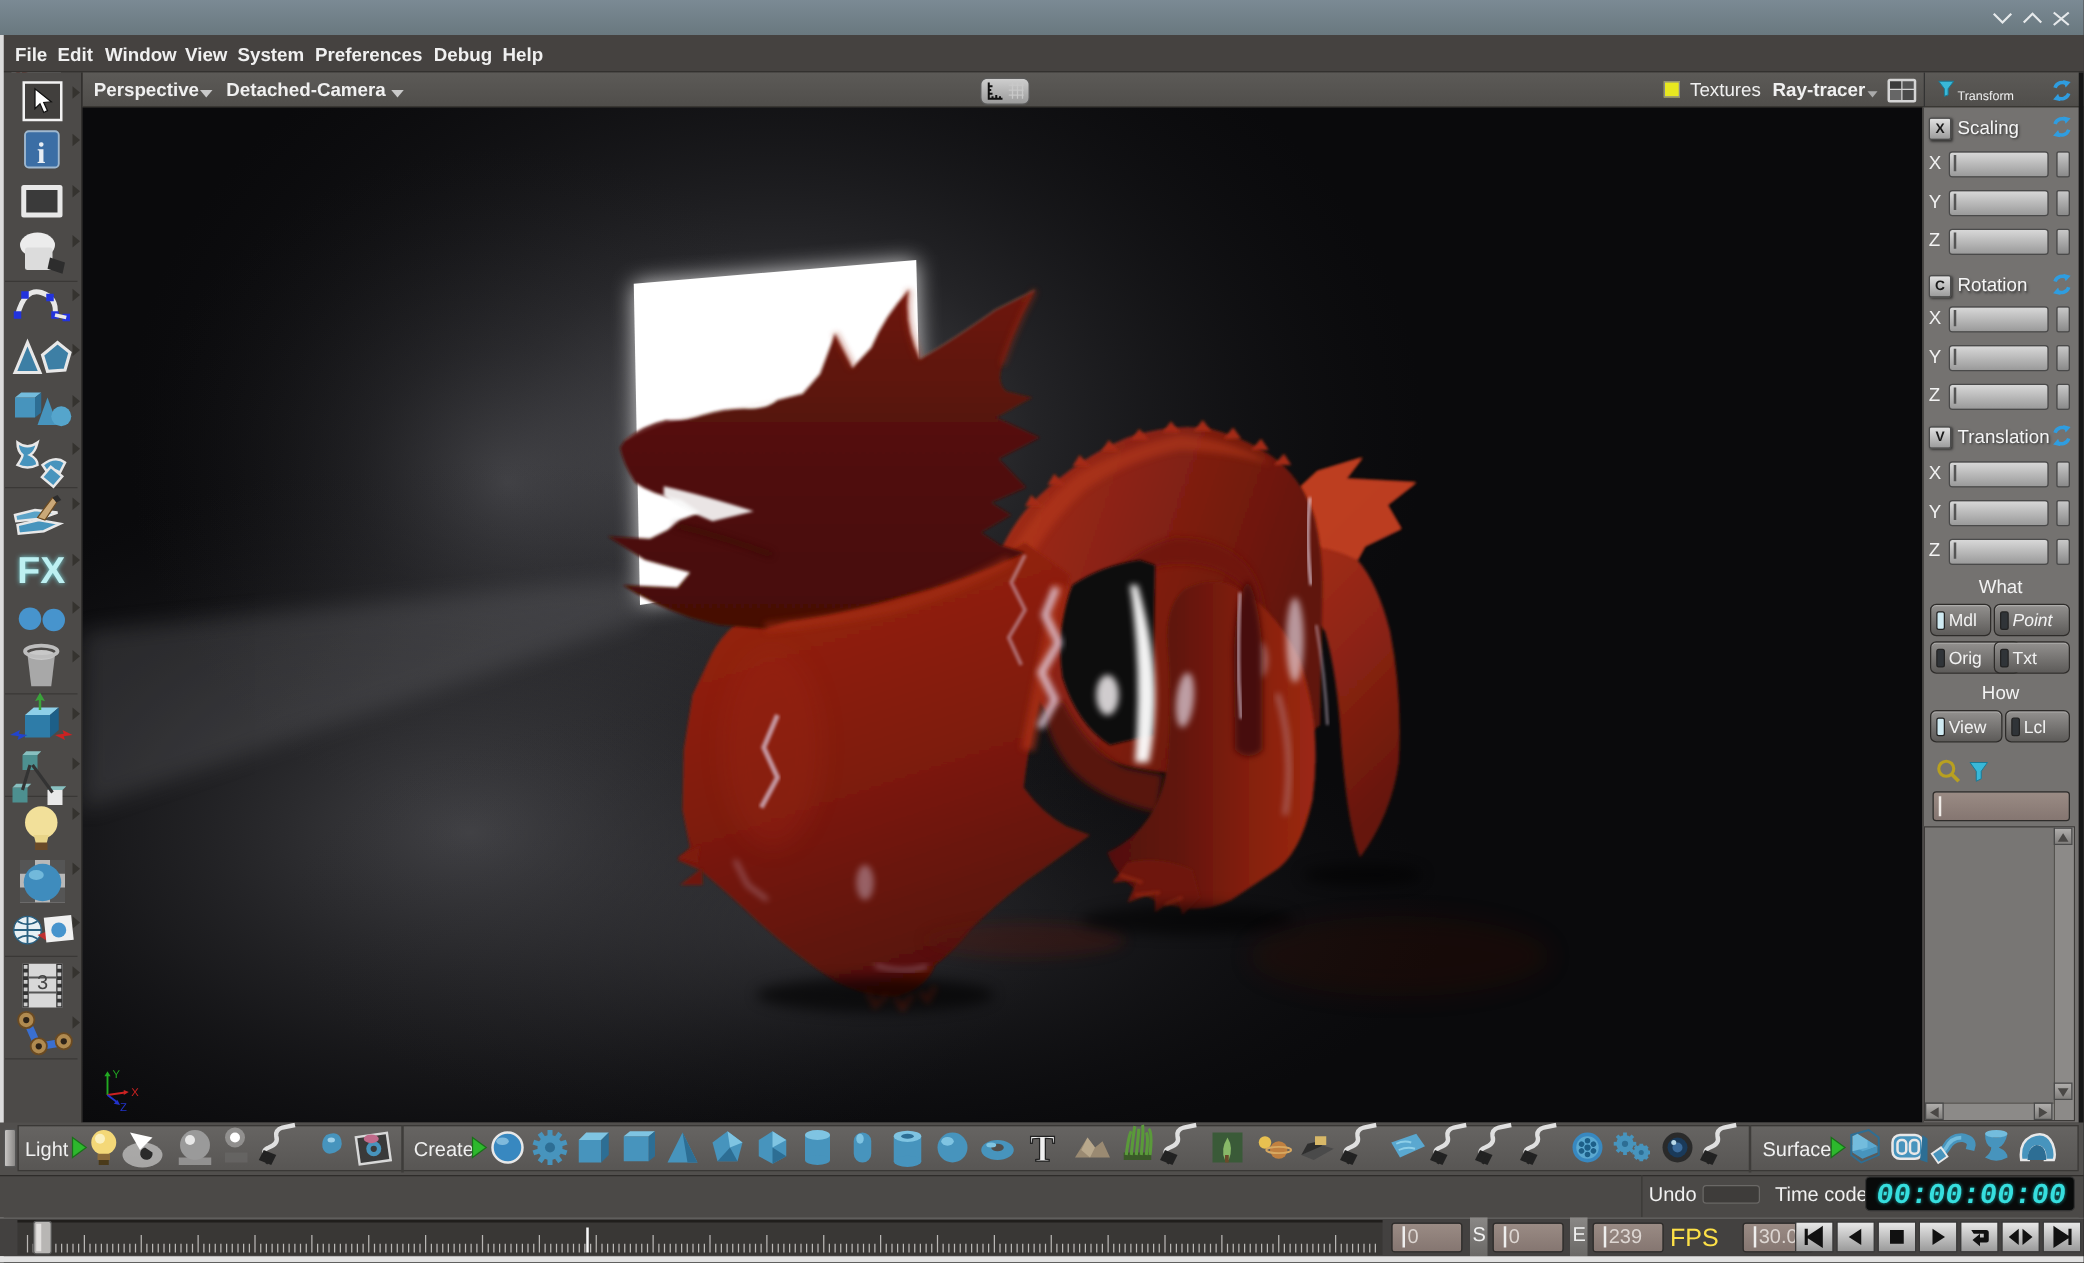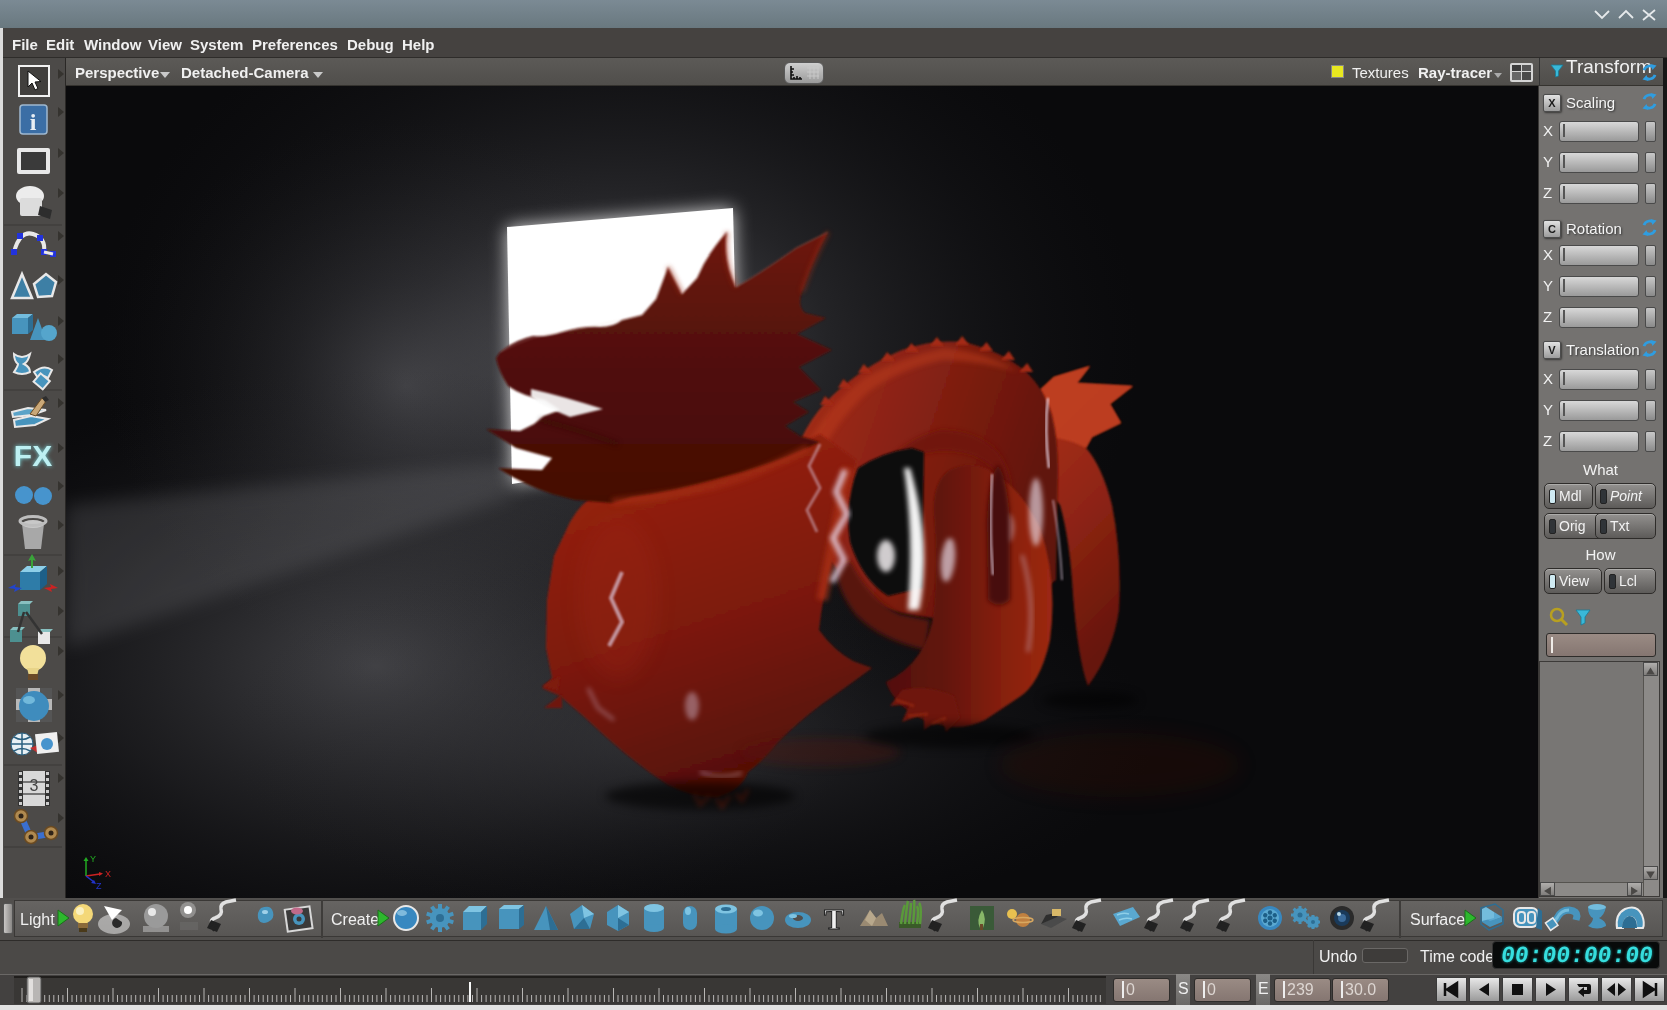--- a/index.html
+++ b/index.html
@@ -54,21 +54,21 @@
 <div class="abs" style="left:1510px;top:63px;width:23px;height:19px;background:#d5d5d5;border-radius:2px;">
  <div class="abs" style="left:2px;top:2px;width:9px;height:6px;background:#3c3c3c;"></div>
  <div class="abs" style="left:12px;top:2px;width:9px;height:6px;background:#555;"></div>
  <div class="abs" style="left:2px;top:9px;width:9px;height:8px;background:#666;"></div>
  <div class="abs" style="left:12px;top:9px;width:9px;height:8px;background:#4a4a4a;"></div>
 </div>
 <div class="abs" style="left:1539px;top:58px;width:1px;height:28px;background:#333;"></div>
 <svg class="abs" style="left:1550px;top:64px;" width="14" height="14" viewBox="0 0 14 14">
  <path d="M1 1 L13 1 L8.5 7 L8.5 12 L5.5 13 L5.5 7 Z" fill="#39b8d8" stroke="#1a7a96" stroke-width="0.8"></path>
 </svg>
-<div class="abs lbl" style="left:1566px;top:56px;font-size:19px;">Transform</div>
+<div class="abs lbl" style="left:1566px;top:72px;font-size:10px;">Transform</div>
 <svg class="abs" style="left:1641px;top:64px;" width="17" height="17" viewBox="0 0 17 17">
  <g stroke="#2f9de0" stroke-width="2.8" fill="none">
  <path d="M3 6.2 A 6 6 0 0 1 12.6 3.4"></path>
  <path d="M14 10.8 A 6 6 0 0 1 4.4 13.6"></path>
  </g>
  <polygon points="9.5,0 15.5,1.5 11.5,6" fill="#2f9de0"></polygon>
  <polygon points="7.5,17 1.5,15.5 5.5,11" fill="#2f9de0"></polygon>
     </svg>
     <div class="abs" style="left:0;top:58px;width:66px;height:852px;background:#4c4a48;border-right:1px solid #2a2826;"></div>
     <div class="abs" style="left:0;top:28px;width:3px;height:982px;background:#dcdcdc;"></div>
@@ -638,21 +638,21 @@
       <rect x="29" y="5" width="4" height="22" fill="#e2e0de"></rect>
     </svg>
     <div class="abs" style="left:1113px;top:978px;width:57px;height:24px;background:linear-gradient(#9a8b84,#857671);border:1px solid #2e2c2a;border-radius:3px;color:#ddd6d2;font-size:16px;padding-left:8px;line-height:22px;"><span style="border-left:2px solid #eee;padding-left:2px;">0</span></div>
     <div class="abs" style="left:1176px;top:974px;width:14px;height:31px;background:linear-gradient(#8a8886,#6a6866);"></div>
     <div class="abs" style="left:1178px;top:980px;color:#f0f0f0;font-size:16px;">S</div>
     <div class="abs" style="left:1194px;top:978px;width:57px;height:24px;background:linear-gradient(#9a8b84,#857671);border:1px solid #2e2c2a;border-radius:3px;color:#ddd6d2;font-size:16px;padding-left:8px;line-height:22px;"><span style="border-left:2px solid #eee;padding-left:2px;">0</span></div>
     <div class="abs" style="left:1256px;top:974px;width:14px;height:31px;background:linear-gradient(#8a8886,#6a6866);"></div>
     <div class="abs" style="left:1258px;top:980px;color:#f0f0f0;font-size:16px;">E</div>
     <div class="abs" style="left:1274px;top:978px;width:57px;height:24px;background:linear-gradient(#9a8b84,#857671);border:1px solid #2e2c2a;border-radius:3px;color:#ddd6d2;font-size:16px;padding-left:8px;line-height:22px;"><span style="border-left:2px solid #eee;padding-left:2px;">239</span></div>
     <div class="abs" style="left:1336px;top:980px;color:#fde047;font-size:20px;">FPS</div>
-    <div class="abs" style="left:1332px;top:978px;width:57px;height:24px;background:linear-gradient(#9a8b84,#857671);border:1px solid #2e2c2a;border-radius:3px;color:#ddd6d2;font-size:16px;padding-left:8px;line-height:22px;"><span style="border-left:2px solid #eee;padding-left:2px;">30.0</span></div>
+    <div class="abs" style="left:1394px;top:978px;width:57px;height:24px;background:linear-gradient(#9a8b84,#857671);border:1px solid #2e2c2a;border-radius:3px;color:#ddd6d2;font-size:16px;padding-left:8px;line-height:22px;"><span style="border-left:2px solid #eee;padding-left:2px;">30.0</span></div>
     <div class="abs" style="left:1436px;top:977px;width:31px;height:25px;background:linear-gradient(#e8e8e8,#9a9a9a);border:1px solid #3a3a3a;border-radius:1px;"><svg width="29" height="23" viewBox="0 0 29 23">
         <path d="M8 5 V18 M20 5 L10 11.5 L20 18 Z" stroke="#111" stroke-width="2.5" fill="#111"></path>
       </svg></div>
     <div class="abs" style="left:1469px;top:977px;width:31px;height:25px;background:linear-gradient(#e8e8e8,#9a9a9a);border:1px solid #3a3a3a;border-radius:1px;"><svg width="29" height="23" viewBox="0 0 29 23">
         <path d="M19 5 L9 11.5 L19 18 Z" fill="#111"></path>
       </svg></div>
     <div class="abs" style="left:1502px;top:977px;width:31px;height:25px;background:linear-gradient(#e8e8e8,#9a9a9a);border:1px solid #3a3a3a;border-radius:1px;"><svg width="29" height="23" viewBox="0 0 29 23">
         <rect x="9" y="6" width="11" height="11" fill="#111"></rect>
       </svg></div>
     <div class="abs" style="left:1535px;top:977px;width:31px;height:25px;background:linear-gradient(#e8e8e8,#9a9a9a);border:1px solid #3a3a3a;border-radius:1px;"><svg width="29" height="23" viewBox="0 0 29 23">

